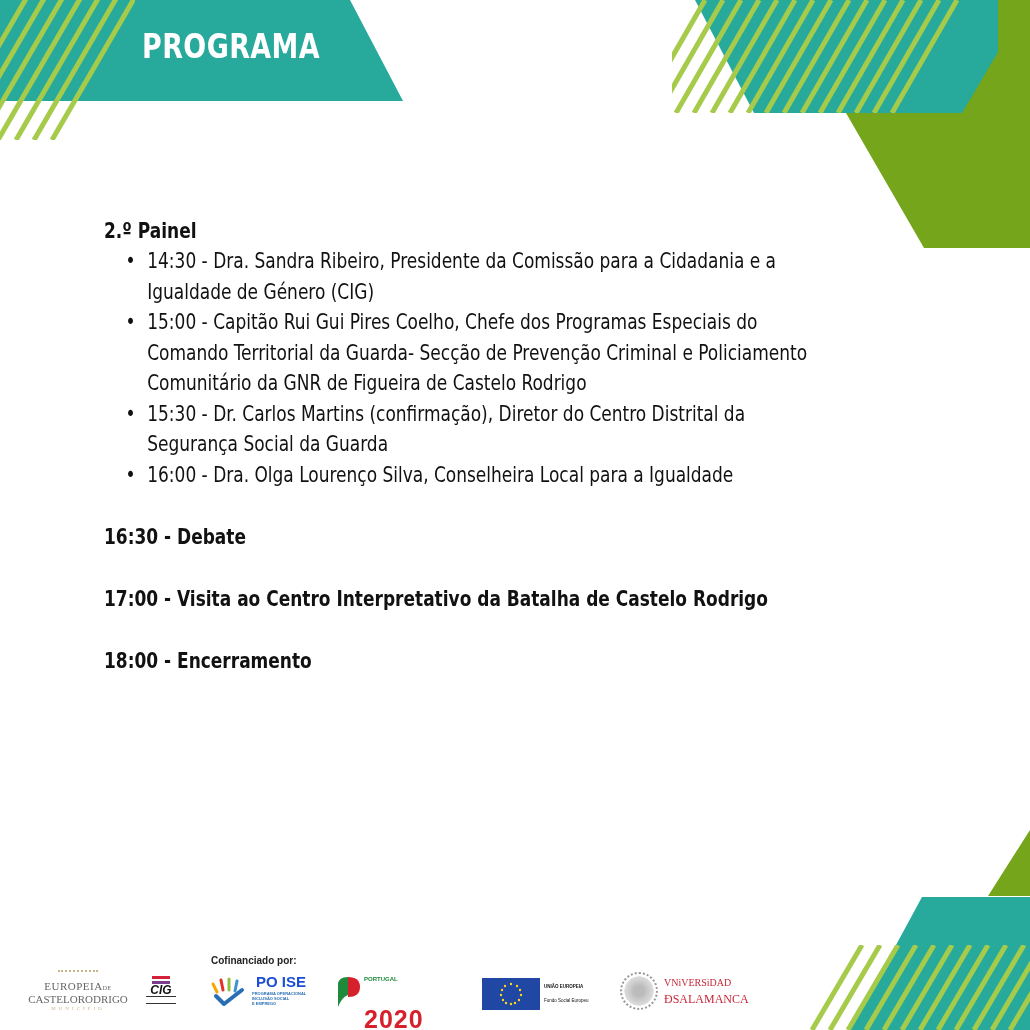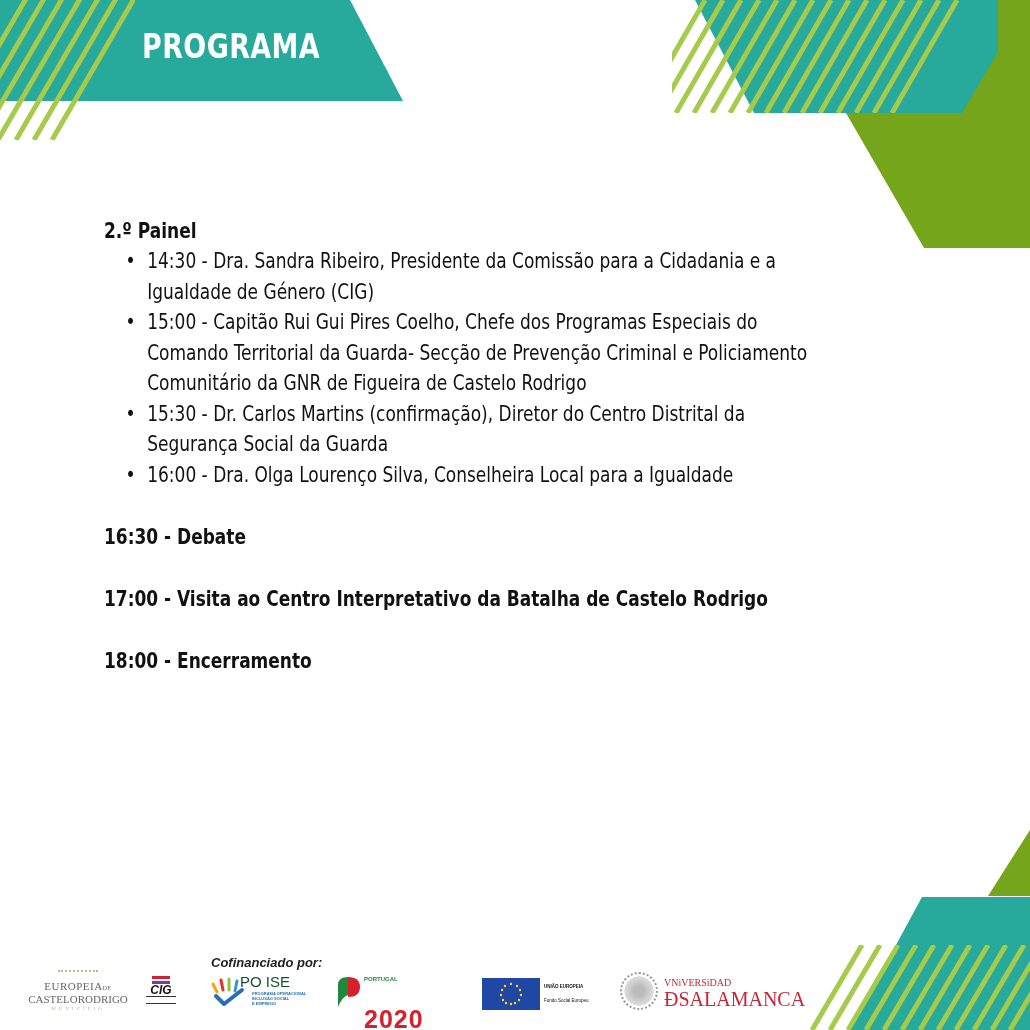--- a/index.html
+++ b/index.html
@@ -109,31 +109,31 @@
     <div style="font-size:5px;line-height:7px;letter-spacing:3px;color:#c9b48a;">MUNICÍPIO</div>
   </div>
 
   <div class="logo" style="left:146px;top:26px;width:30px;text-align:center;">
     <div style="height:3px;width:18px;background:#d5203a;margin:0 auto 2px;"></div>
     <div style="height:3px;width:18px;background:#7b3e8f;margin:0 auto 1px;"></div>
     <div style="font-weight:bold;font-size:12px;line-height:10px;font-style:italic;">CIG</div>
     <div style="height:6px;border-top:1px solid #333;border-bottom:1px solid #333;margin-top:1px;"></div>
   </div>
 
-  <div class="logo" style="left:211px;top:5px;font-size:13px;font-weight:bold;color:#222;font-style:italic;">Cofinanciado por:</div>
+  <div class="logo" style="left:211px;top:5px;font-size:10px;font-weight:bold;color:#222;">Cofinanciado por:</div>
 
   <div class="logo" style="left:210px;top:24px;width:110px;height:40px;">
     <svg width="36" height="32" viewBox="0 0 36 32" style="position:absolute;left:0;top:2px;">
       <line x1="3" y1="8" x2="7" y2="16" stroke="#f7a600" stroke-width="3" stroke-linecap="round"></line>
       <line x1="11" y1="4" x2="13" y2="14" stroke="#e5312c" stroke-width="3" stroke-linecap="round"></line>
       <line x1="19" y1="3" x2="19" y2="14" stroke="#8ec23f" stroke-width="3" stroke-linecap="round"></line>
       <line x1="27" y1="5" x2="25" y2="15" stroke="#3e95d1" stroke-width="3" stroke-linecap="round"></line>
       <path d="M6 20 L14 28 L32 14" fill="none" stroke="#2a6fb5" stroke-width="4" stroke-linecap="round" stroke-linejoin="round"></path>
     </svg>
-    <div style="position:absolute;left:30px;top:0;font-weight:normal;font-size:15px;line-height:16px;color:#14532d;">PO ISE</div>
+    <div style="position:absolute;left:46px;top:0;font-weight:bold;font-size:15px;line-height:16px;color:#1d4ed8;">PO ISE</div>
     <div style="position:absolute;left:42px;top:17px;font-size:4px;line-height:5px;font-weight:bold;color:#2a6fb5;">
       <div>PROGRAMA OPERACIONAL</div>
       <div>INCLUSÃO SOCIAL</div>
       <div>E EMPREGO</div>
     </div>
   </div>
 
   <div class="logo" style="left:334px;top:25px;width:130px;height:36px;">
     <svg width="28" height="34" viewBox="0 0 28 34" style="position:absolute;left:0;top:0;">
       <path d="M4 10 Q4 2 14 2 L14 20 Q8 22 4 32 Z" fill="#1f8a3b"></path>
@@ -162,15 +162,15 @@
         </g>
       </svg>
     </div>
     <div style="position:absolute;left:62px;top:6px;font-size:4.5px;font-weight:bold;white-space:nowrap;">UNIÃO EUROPEIA</div>
     <div style="position:absolute;left:62px;top:20px;font-size:4.5px;white-space:nowrap;">Fundo Social Europeu</div>
   </div>
 
   <div class="logo" style="left:620px;top:22px;width:165px;height:40px;">
     <div style="position:absolute;left:0;top:0;width:38px;height:38px;border-radius:50%;border:2px dotted #999;box-sizing:border-box;background:radial-gradient(circle,#bbb 20%,#ddd 60%,#fff 62%);"></div>
     <div style="position:absolute;left:44px;top:2px;font-family:'Liberation Serif',serif;font-size:10px;line-height:17px;color:#c72636;">VNiVERSiDAD</div>
-    <div style="position:absolute;left:44px;top:19px;font-family:'Liberation Serif',serif;font-size:20px;line-height:17px;color:#c72636;">ÐSALAMANCA</div>
+    <div style="position:absolute;left:44px;top:19px;font-family:'Liberation Serif',serif;font-size:12px;line-height:17px;color:#c72636;">ÐSALAMANCA</div>
   </div>
 </div>
 
 </body></html>

